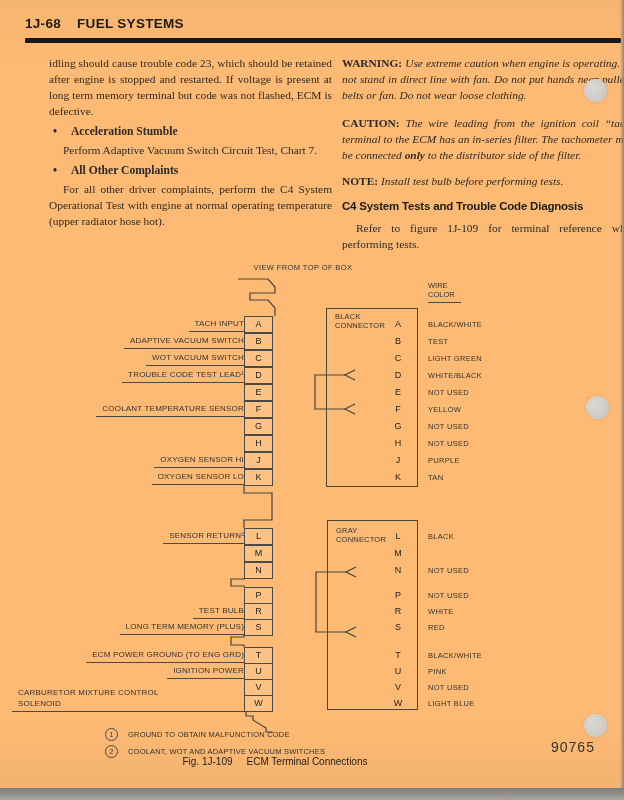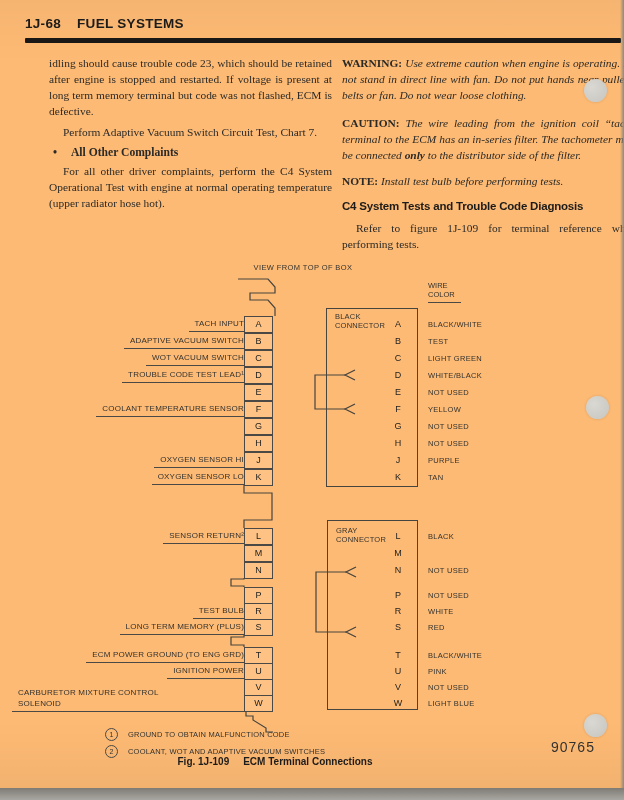--- a/index.html
+++ b/index.html
@@ -40,21 +40,21 @@
   .black-box{left:326px;top:308px;width:90px;height:177px;border:1.2px solid #45443f;}
   .gray-box{left:327px;top:520px;width:89px;height:188px;border:1.2px solid #45443f;}
   .conn-label{white-space:pre-line;font-size:7.5px;line-height:9px;letter-spacing:.2px;}
   .black-box-label{left:335px;top:312px;}
   .gray-box-label{left:336px;top:526px;}
   .wire-header{left:428px;top:281px;white-space:pre-line;font-size:7.5px;line-height:9px;
                border-bottom:1px solid #4a4946;padding-bottom:3px;width:33px;}
   .fncircle{left:105px;width:11px;height:11px;border:1px solid #4a4946;border-radius:50%;
             font-size:7px;line-height:11px;text-align:center;}
   .fntext{left:128px;font-size:7.5px;letter-spacing:.2px;}
-  .fig-caption{left:25px;top:756px;width:500px;text-align:center;font-weight:bold;font-size:10px;color:#1d1c1a;}
+  .fig-caption{left:25px;top:756px;width:500px;text-align:center;font-weight:normal;font-size:10px;color:#1d1c1a;}
   .fig-caption .fig-no{margin-right:14px;}
   .ref-number{left:551px;top:739px;font-size:14px;letter-spacing:1px;}
   svg.lineart{position:absolute;inset:0;}
   
   .punch{position:absolute;width:23px;height:23px;border-radius:50%;
          background:radial-gradient(circle at 35% 35%, #dad8d3, #c7c5c0);
          box-shadow:0 0 3px rgba(0,0,0,.14);}
   .punch.p1{left:584px;top:79px;}
   .punch.p2{left:586px;top:396px;}
   .punch.p3{left:584px;top:714px;}
@@ -68,20 +68,21 @@
 
 <div class="page">
 
   <div class="hdr">
     <span class="code">1J-68</span><span>FUEL SYSTEMS</span>
   </div>
   <div class="hdr-rule"></div>
 
   <div class="col col-left">
     <p>idling should cause trouble code 23, which should be retained after engine is stopped and restarted. If voltage is present at long term memory terminal but code was not flashed, ECM is defective.</p>
+    <div class="bullet-line"><span class="bl">•</span><span>Acceleration Stumble</span></div>
     <p class="ind">Perform Adaptive Vacuum Switch Circuit Test, Chart 7.</p>
     <div class="bullet-line"><span class="bl">•</span><span>All Other Complaints</span></div>
     <p class="ind">For all other driver complaints, perform the C4 System Operational Test with engine at normal operating temperature (upper radiator hose hot).</p>
   </div>
 
   <div class="col col-right">
     <p><span class="lbl">WARNING:</span><span class="ital"> Use extreme caution when engine is operating. Do not stand in direct line with fan. Do not put hands near pulleys, belts or fan. Do not wear loose clothing.</span></p>
     <p style="margin-top:12px"><span class="lbl">CAUTION:</span><span class="ital"> The wire leading from the ignition coil “tach” terminal to the ECM has an in-series filter. The tachometer must be connected </span><span class="ital bold-it">only</span><span class="ital"> to the distributor side of the filter.</span></p>
     <p style="margin-top:10px"><span class="lbl">NOTE:</span><span class="ital"> Install test bulb before performing tests.</span></p>
     <div class="sec-head">C4 System Tests and Trouble Code Diagnosis</div>

